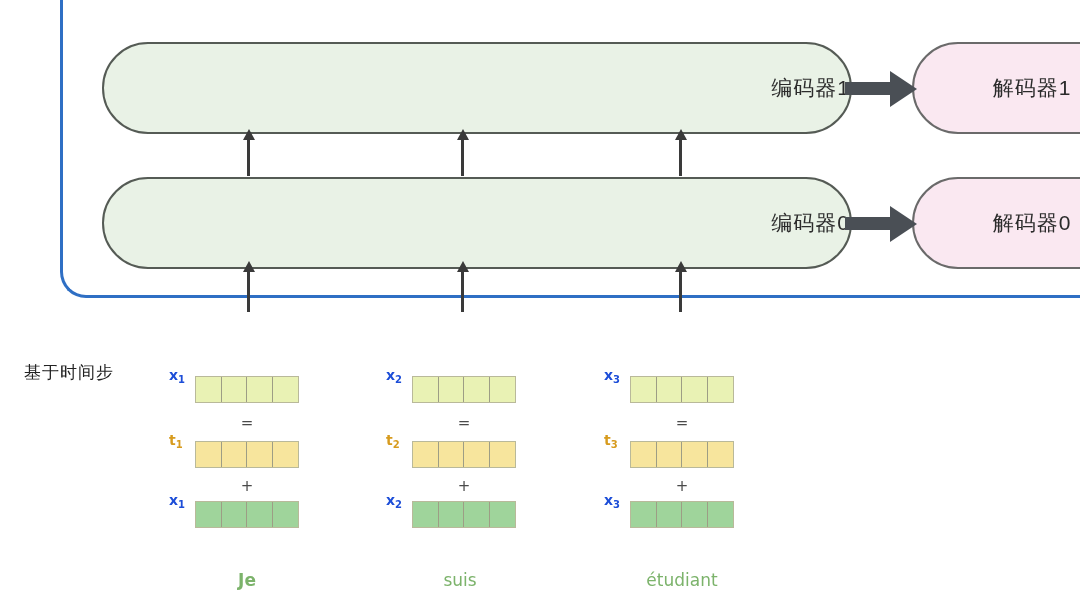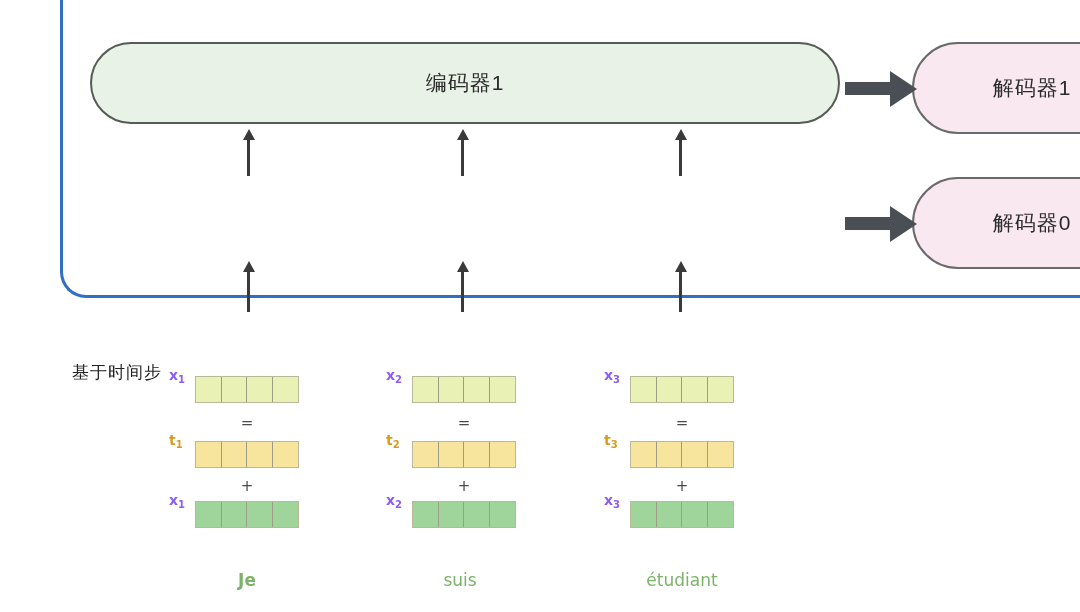--- a/index.html
+++ b/index.html
@@ -41,23 +41,24 @@
     display: flex;
     align-items: center;
     justify-content: center;
     font-size: 21px;
     color: #2b2b2b;
     letter-spacing: 1px;
   }
   .encoder {
     background: #e9f2e6;
     border-color: #555b55;
-    left: 90px;
+    left: 102px;
     width: 750px;
-    height: 82px;
+    height: 92px;
+    justify-content: flex-end;
   }
   .decoder {
     background: #fae8f1;
     border-color: #6a6a6a;
     left: 912px;
     width: 240px;
     height: 92px;
   }
   #encoder1 { top: 42px; }
   #encoder0 { top: 177px; }
@@ -101,22 +102,21 @@
     width: 0;
     height: 0;
     border-top: 18px solid transparent;
     border-bottom: 18px solid transparent;
     border-left: 27px solid #4a4f55;
   }
 
   
   .row-label {
     position: absolute;
-    right: 8px;
-    text-align: right;
+    right: 16px;
     font-size: 17px;
     color: #222;
     line-height: 1.35;
     letter-spacing: 1px;
   }
   .label-col {
     position: absolute;
     left: 40px;
     width: 130px;
   }
@@ -127,21 +127,21 @@
     position: absolute;
     left: -26px;
     top: 50%;
     transform: translateY(-50%);
     font-size: 14px;
     font-weight: bold;
     font-family: "DejaVu Sans", sans-serif;
     white-space: nowrap;
   }
   .vec-label sub { font-size: 10px; font-weight: bold; }
-  .lab-x { color: #8b5cf6; }
+  .lab-x { color: #1d4ed8; }
   .lab-t { color: #d79b1e; }
 
   .vec {
     position: absolute;
     display: flex;
     height: 27px;
     border: 1px solid #b9b99a;
     box-sizing: border-box;
   }
   .vec .cell {
@@ -178,20 +178,23 @@
 <body>
 
 <div id="stage">
 
   <div class="blue-frame"></div>
 
   <div class="block encoder" id="encoder1">
     <span>编码器1</span>
   </div>
 
+  <div class="block encoder" id="encoder0">
+    <span>编码器0</span>
+  </div>
 
   <div class="block decoder" id="decoder1">
     <span>解码器1</span>
   </div>
 
   <div class="block decoder" id="decoder0">
     <span>解码器0</span>
   </div>
 
   <div class="thick-arrow" style="left:845px; top:82px;"></div>

